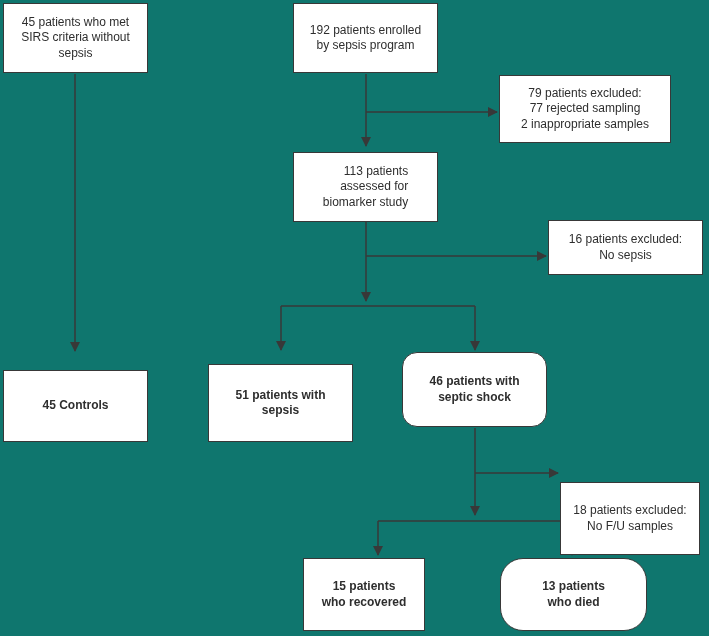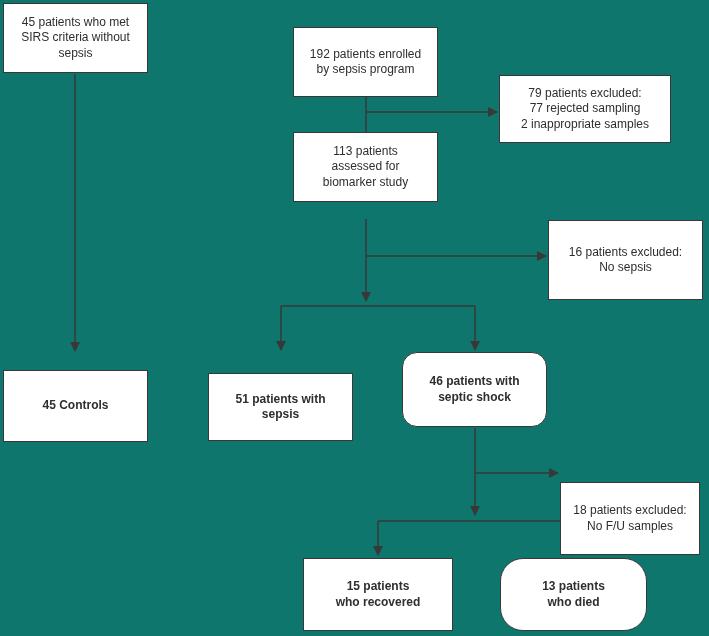--- a/index.html
+++ b/index.html
@@ -36,29 +36,29 @@
     white-space: pre-line;
     font-size: 12px;
     line-height: 1.28;
     color: #2e2e2e;
     padding: 2px 4px;
   }
   .box.bold { font-weight: bold; }
 
   
   #box-sirs       { left: 3px;   top: 3px;   width: 145px; height: 70px; }
-  #box-enrolled   { left: 293px; top: 3px;   width: 145px; height: 70px; margin-top: 24px; }
+  #box-enrolled   { left: 293px; top: 3px;   width: 145px; height: 70px; }
   #box-excluded79 { left: 499px; top: 75px;  width: 172px; height: 68px; }
-  #box-assessed   { left: 293px; top: 132px; width: 145px; height: 70px; }
-  #box-excluded16 { left: 548px; top: 220px; width: 155px; height: 80px; }
+  #box-assessed   { left: 293px; top: 152px; width: 145px; height: 70px; text-align: right; }
+  #box-excluded16 { left: 548px; top: 220px; width: 155px; height: 55px; }
   #box-controls   { left: 3px;   top: 370px; width: 145px; height: 72px; }
-  #box-sepsis     { left: 208px; top: 373px; width: 145px; height: 68px; }
+  #box-sepsis     { left: 208px; top: 364px; width: 145px; height: 78px; }
   #box-shock      { left: 402px; top: 352px; width: 145px; height: 75px; border-radius: 15px; }
   #box-excluded18 { left: 560px; top: 438px; width: 140px; height: 73px; margin-top: 44px; }
-  #box-recovered  { left: 303px; top: 558px; width: 150px; height: 73px; }
+  #box-recovered  { left: 303px; top: 558px; width: 122px; height: 73px; }
   #box-died       { left: 500px; top: 558px; width: 147px; height: 73px; border-radius: 23px; }
 </style>
 </head>
 <body>
 
 <div id="canvas">
 
   <svg id="connectors" viewBox="0 0 709 636" xmlns="http://www.w3.org/2000/svg">
     <defs>
       <marker id="arrow" markerUnits="userSpaceOnUse" markerWidth="12" markerHeight="12" refX="10" refY="6" orient="auto">

